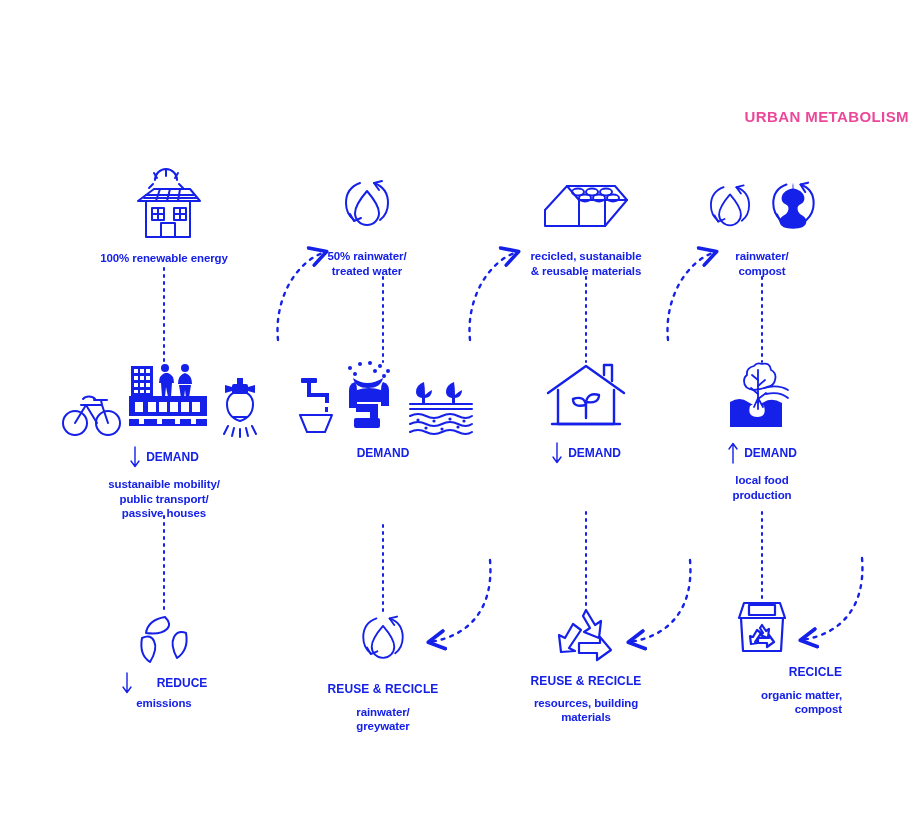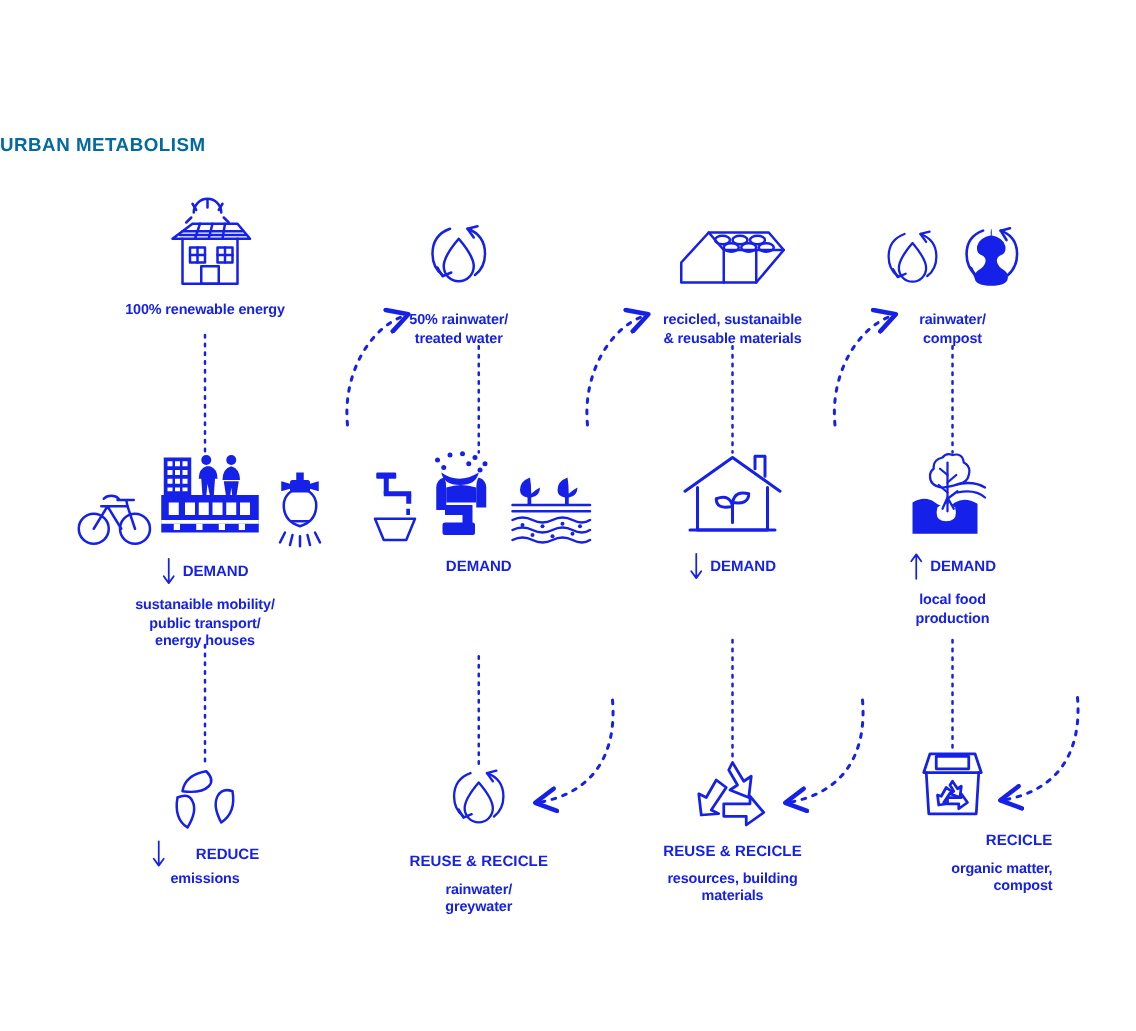--- a/index.html
+++ b/index.html
@@ -1,21 +1,21 @@
 <!DOCTYPE html>
 <html><head>
 <meta charset="utf-8">
 <style>
   html,body{margin:0;padding:0;background:#ffffff;}
   body{width:909px;height:825px;position:relative;overflow:hidden;
        font-family:"Liberation Sans","DejaVu Sans",sans-serif;color:#1520e8;}
   .canvas{position:absolute;inset:0;}
   svg.layer{position:absolute;left:0;top:0;width:909px;height:825px;overflow:visible;}
-  .title{position:absolute;left:0;top:108px;width:909px;text-align:left;
-         font-size:15px;font-weight:bold;letter-spacing:.4px;color:#0369a1;}
+  .title{position:absolute;left:0;top:108px;width:909px;text-align:right;
+         font-size:15px;font-weight:bold;letter-spacing:.4px;color:#ec4899;}
   .col{position:absolute;text-align:center;}
   .lbl{font-size:11.5px;font-weight:bold;line-height:14.5px;letter-spacing:-.1px;color:#1520e8;}
   .lbl.cap{font-size:12px;letter-spacing:.1px;}
   .icon-wrap{display:flex;align-items:flex-end;justify-content:center;gap:6px;}
   .demand-row{display:flex;align-items:center;justify-content:center;gap:5px;font-size:12px;font-weight:bold;}
   .sub{margin-top:9px;}
 </style>
 </head>
 <body>
 
@@ -47,21 +47,21 @@
       <path d="M668,340 C664,300 685,262 715,252"></path>
     </g>
 
     <g stroke="#1520e8" stroke-width="2.4" stroke-dasharray="3 6" stroke-linecap="round" fill="none" marker-end="url(#ah)">
       <path d="M490,560 C494,608 470,636 430,642"></path>
       <path d="M690,560 C694,608 670,636 630,642"></path>
       <path d="M862,558 C866,606 842,634 802,640"></path>
     </g>
   </svg>
 
-  <div class="col" style="left:44px;top:155px;width:240px;">
+  <div class="col" style="left:44px;top:165px;width:240px;">
     <div class="icon-wrap" style="height:78px;">
       <svg width="80" height="78" viewBox="0 0 80 78">
         <g fill="none" stroke="#1520e8" stroke-width="2" stroke-linecap="round" stroke-linejoin="round">
           <path d="M31,15 A11,11 0 0 1 53,15"></path>
           <path d="M29,19 L25,23 M42,11 L42,5 M55,19 L59,23 M33,13 L30,8 M51,13 L54,8"></path>
           <path d="M14,36 L30,24 L66,24 L76,36 Z"></path>
           <path d="M22,30 L70,30 M20,33 L73,33 M36,24 L32,36 M46,24 L43,36 M56,24 L54,36"></path>
           <path d="M22,36 L22,72 L66,72 L66,36"></path>
           <rect x="28" y="43" width="12" height="12"></rect>
           <path d="M34,43 L34,55 M28,49 L40,49"></path>
@@ -137,21 +137,21 @@
     <div class="demand-row" style="margin-top:6px;">
       <svg width="12" height="22" viewBox="0 0 12 22">
         <g fill="none" stroke="#1520e8" stroke-width="1.4" stroke-linecap="round" stroke-linejoin="round">
           <path d="M6,1 L6,20 M2,15 L6,20.5 L10,15"></path>
         </g>
       </svg>
       <span>DEMAND</span>
     </div>
     <div class="lbl sub" style="white-space:pre-line;">sustanaible mobility/
 public transport/
-energy houses</div>
+passive houses</div>
   </div>
 
   <div class="col" style="left:64px;top:612px;width:200px;">
     <div class="icon-wrap" style="height:54px;">
       <svg width="60" height="54" viewBox="0 0 60 54">
         <g fill="none" stroke="#1520e8" stroke-width="2" stroke-linecap="round" stroke-linejoin="round">
           <path d="M31,5 q-17,3 -19,16 q15,2 21,-4 q5,-5 -2,-12 z"></path>
           <path d="M8,26 q-3,17 8,24 q8,-13 4,-21 q-3,-7 -12,-3 z"></path>
           <path d="M52,21 q3,17 -9,25 q-7,-13 -3,-21 q4,-7 12,-4 z"></path>
         </g>

